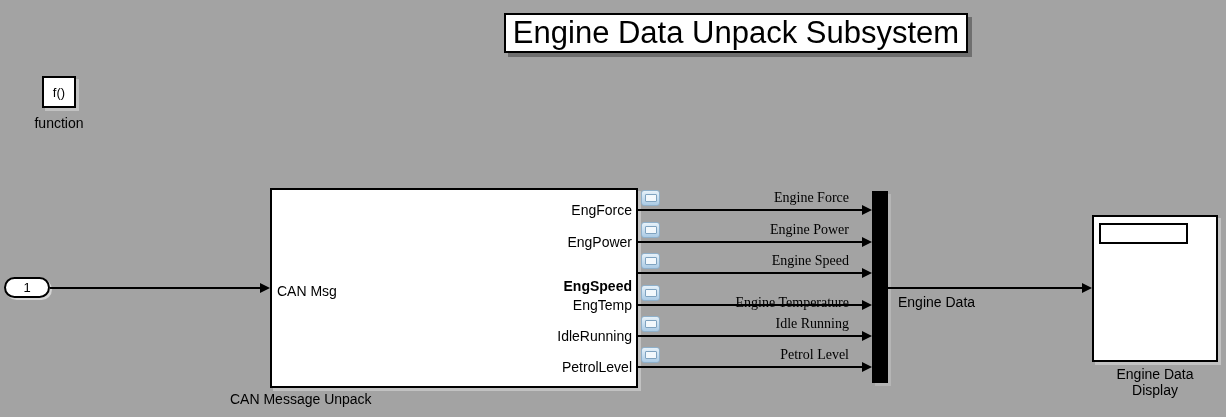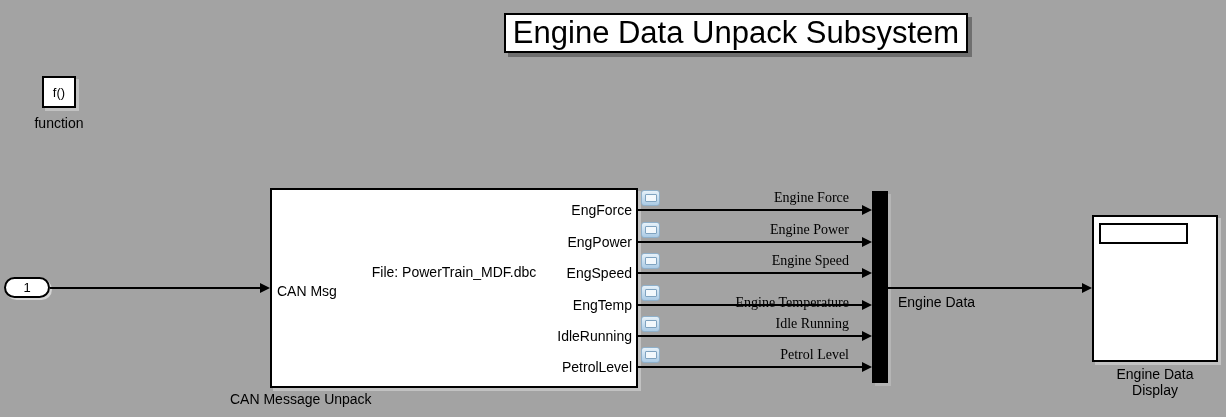--- a/index.html
+++ b/index.html
@@ -121,27 +121,26 @@
 
   <div class="abs inport">
     <span>1</span>
   </div>
   <div class="abs wire" style="left:50px; top:287px; width:211px;"></div>
   <div class="abs arrow-r" style="left:260px; top:283px;"></div>
 
   <div class="abs sl-block can-block"></div>
   <div class="abs can-input-label">CAN Msg</div>
   <div class="abs can-body">
-    <div>File: PowerTrain_MDF.dbc</div>
   </div>
   <div class="abs can-name">CAN Message Unpack</div>
 
   <div class="abs out-port-label" style="top:202px;">EngForce</div>
   <div class="abs out-port-label" style="top:234px;">EngPower</div>
-  <div class="abs out-port-label" style="top:265px;">EngSpeed</div>
+  <div class="abs out-port-label" style="top:278px;font-weight:bold;">EngSpeed</div>
   <div class="abs out-port-label" style="top:297px;">EngTemp</div>
   <div class="abs out-port-label" style="top:328px;">IdleRunning</div>
   <div class="abs out-port-label" style="top:359px;">PetrolLevel</div>
 
   <div class="abs badge" style="top:190px;">
       <div class="badge-inner"></div>
     </div>
   <div class="abs wire" style="left:638px; top:209px; width:225px;"></div>
   <div class="abs arrow-r" style="left:862px; top:205px;"></div>
   <div class="abs sig-label" style="top:190px;">Engine Force</div>

